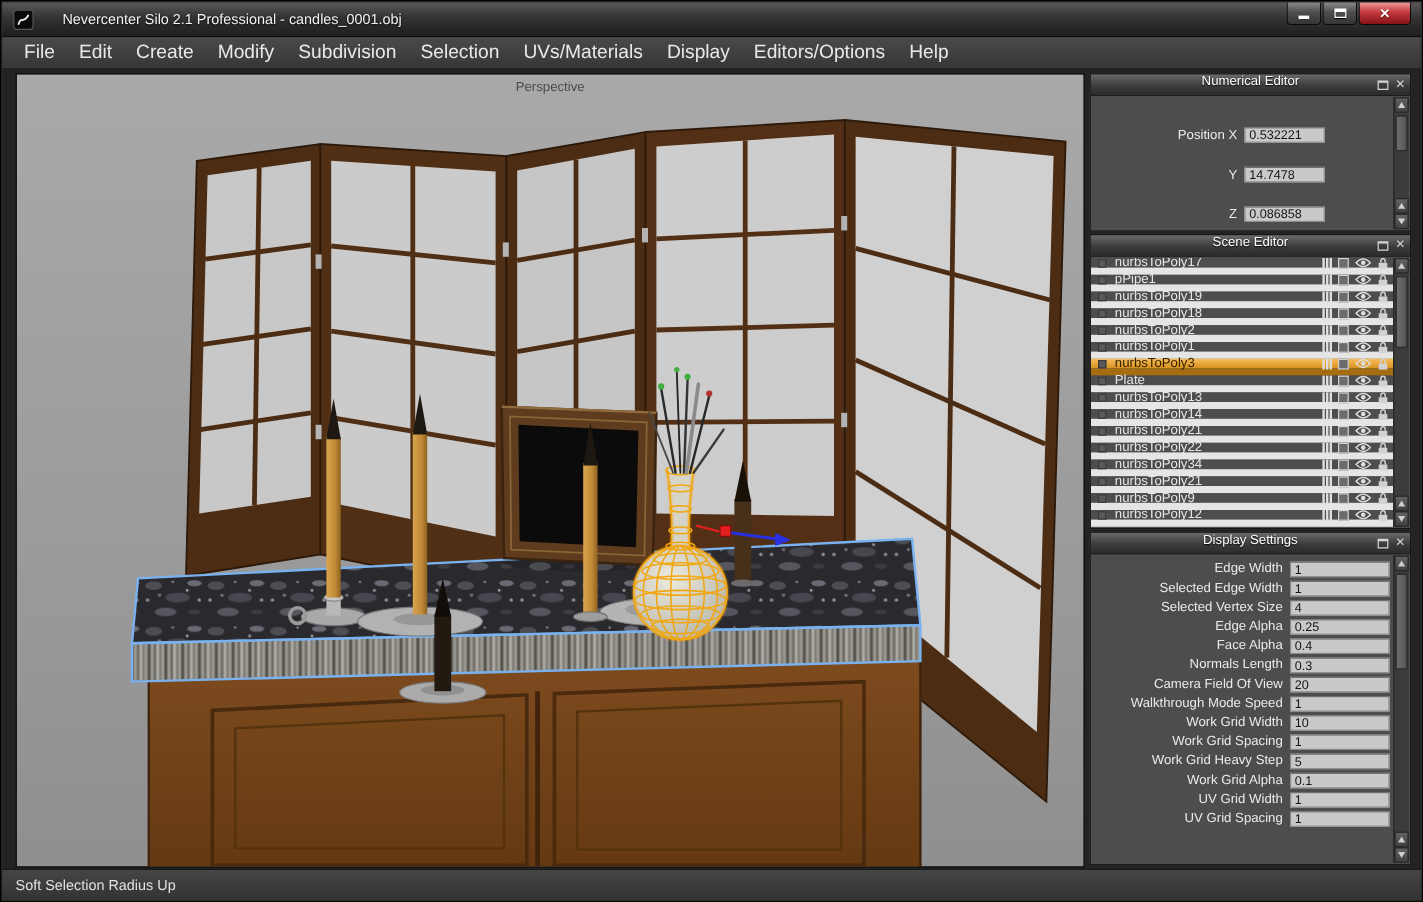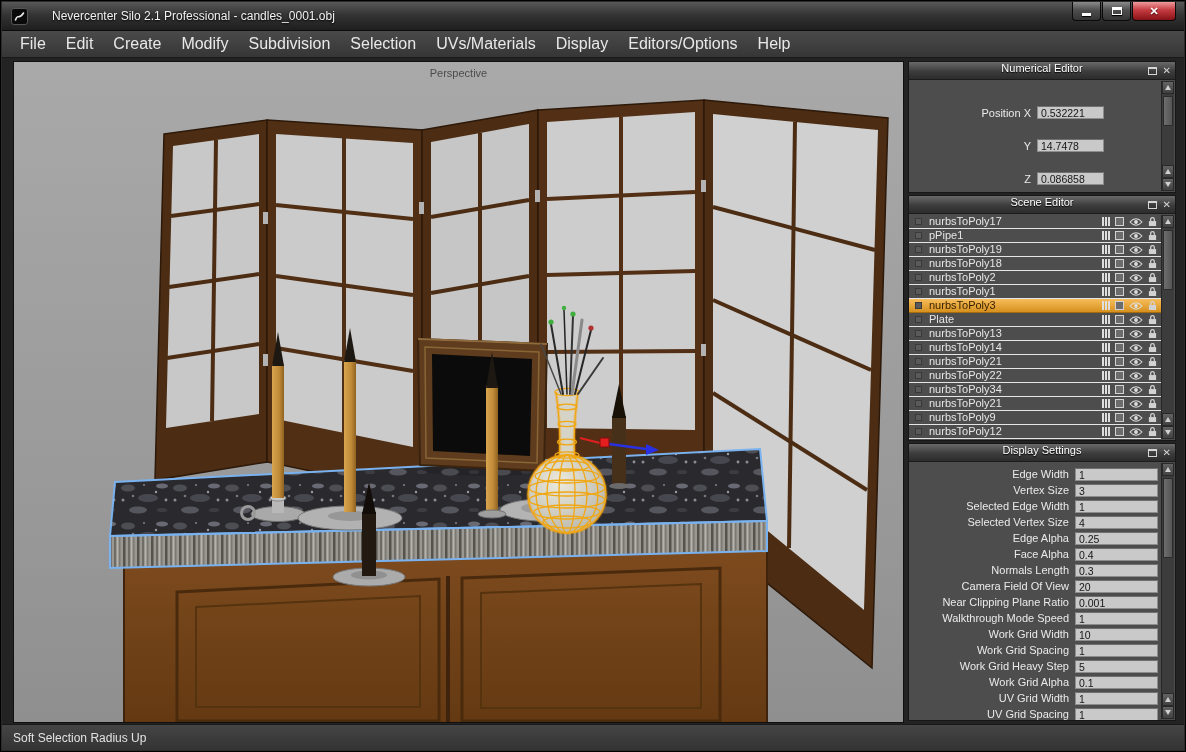--- a/index.html
+++ b/index.html
@@ -67,21 +67,21 @@
   .num-rows{padding-top:6px}
   .num-row{display:flex;align-items:center;height:15px;margin:18px 0}
   .num-label{width:128px;text-align:right;font-size:11px;color:#eaeaea;padding-right:6px;white-space:nowrap}
   .num-input,.disp-input{height:13px;background:#c9c9c9;border:1px solid #8d8d8d;border-top-color:#6f6f6f;
     font-size:10.5px;color:#161616;padding:0 3px;font-family:"Liberation Sans",sans-serif}
   .num-input{width:67px}
   .num-gap{height:8px}
 
   
   .scene-row{height:14px;display:flex;align-items:center;padding:0 4px 0 6px;
-    border-bottom:1px solid #e5e5e5;background:#4d4d4d;color:#e6e6e6;font-size:11px;cursor:default}
+    border-bottom:6px solid #e5e5e5;background:#4d4d4d;color:#e6e6e6;font-size:11px;cursor:default}
   .scene-row.selected{background:linear-gradient(#f7bd5a,#d6901e);color:#331f00;border-bottom-color:#a56c10}
   .row-expander{width:7px;height:7px;border:1px solid #3a3a3a;background:#5a5a5a;margin-right:7px;flex:0 0 auto}
   .row-label{flex:1;white-space:nowrap;overflow:hidden;line-height:13px}
   .row-icons{display:flex;align-items:center;gap:5px;flex:0 0 auto}
   .icon-bars{display:flex;gap:1px;align-items:center}
   .icon-bars i{display:block;width:2px;height:9px;background:#dedede}
   .icon-square{width:9px;height:9px;border:1px solid #d2d2d2;background:#6c6c6c}
   .row-icons svg{display:block}
 
   
@@ -842,24 +842,20 @@
             <span class="ph-box"></span>
             <span class="ph-close">✕</span>
           </span>
         </div>
         <div class="panel-body disp-rows">
   <div class="disp-row">
     <span class="disp-label">Edge Width</span>
     <input class="disp-input" value="1" style="">
   </div>
 
-  <div class="disp-row">
-    <span class="disp-label">Vertex Size</span>
-    <input class="disp-input" value="3" style="">
-  </div>
 
   <div class="disp-row">
     <span class="disp-label">Selected Edge Width</span>
     <input class="disp-input" value="1" style="">
   </div>
 
   <div class="disp-row">
     <span class="disp-label">Selected Vertex Size</span>
     <input class="disp-input" value="4" style="">
   </div>
@@ -877,24 +873,20 @@
   <div class="disp-row">
     <span class="disp-label">Normals Length</span>
     <input class="disp-input" value="0.3" style="">
   </div>
 
   <div class="disp-row">
     <span class="disp-label">Camera Field Of View</span>
     <input class="disp-input" value="20" style="">
   </div>
 
-  <div class="disp-row">
-    <span class="disp-label">Near Clipping Plane Ratio</span>
-    <input class="disp-input" value="0.001" style="">
-  </div>
 
   <div class="disp-row">
     <span class="disp-label">Walkthrough Mode Speed</span>
     <input class="disp-input" value="1" style="">
   </div>
 
   <div class="disp-row">
     <span class="disp-label">Work Grid Width</span>
     <input class="disp-input" value="10" style="">
   </div>

